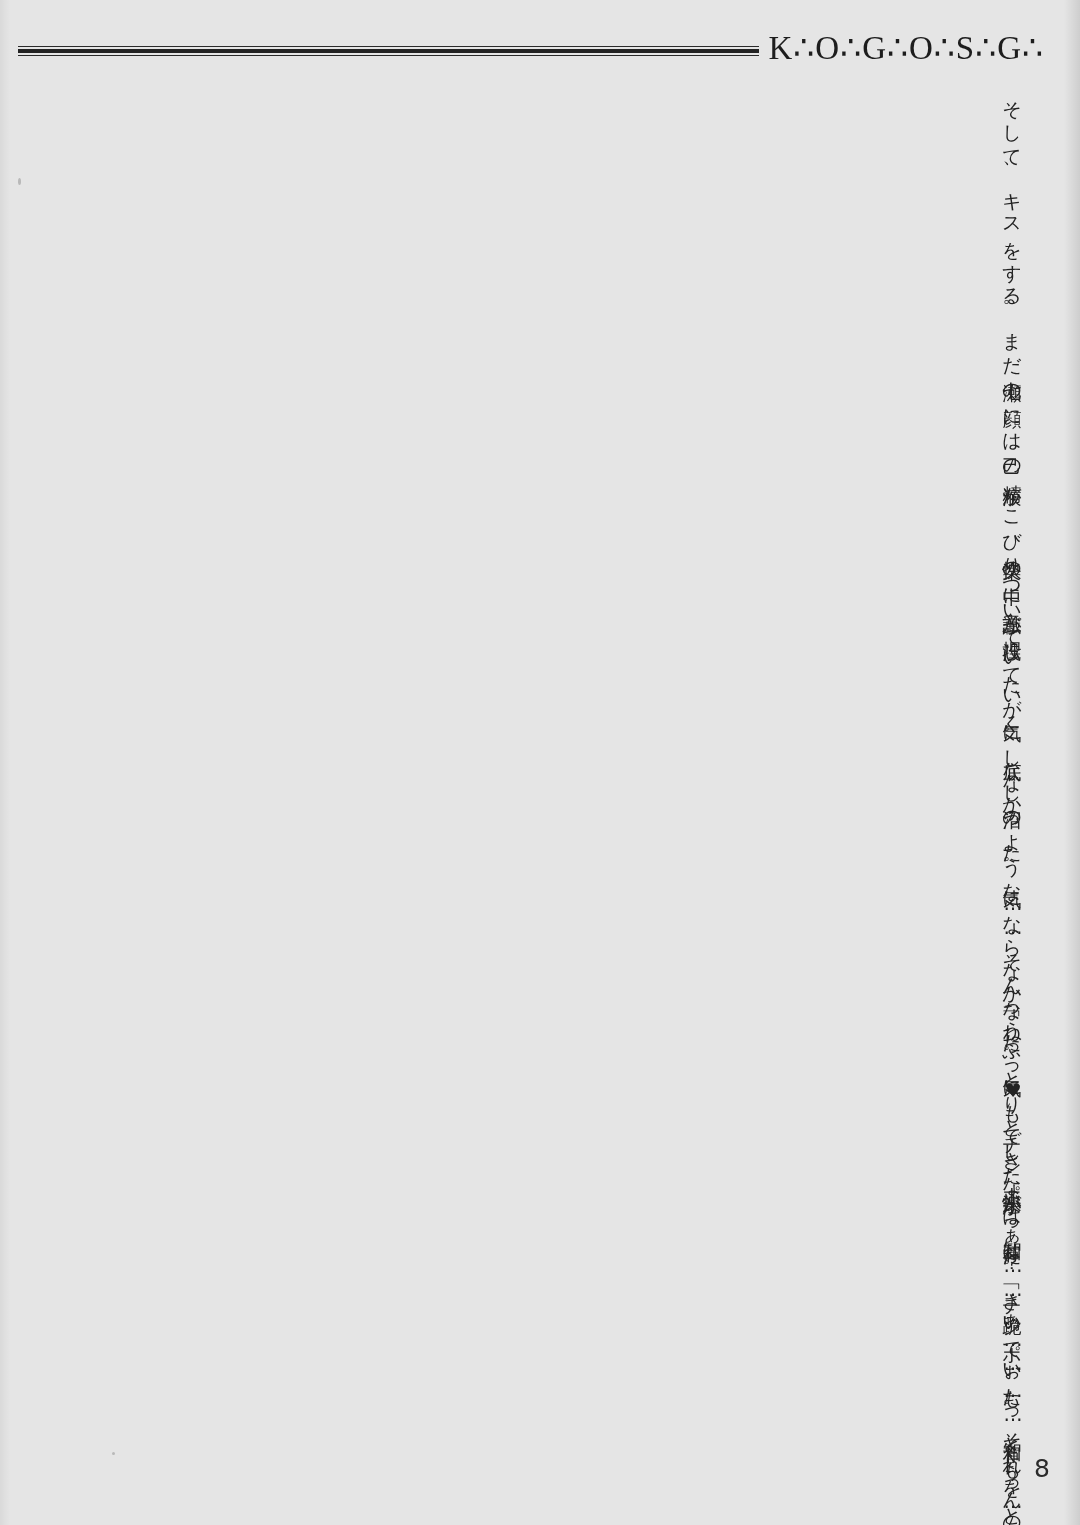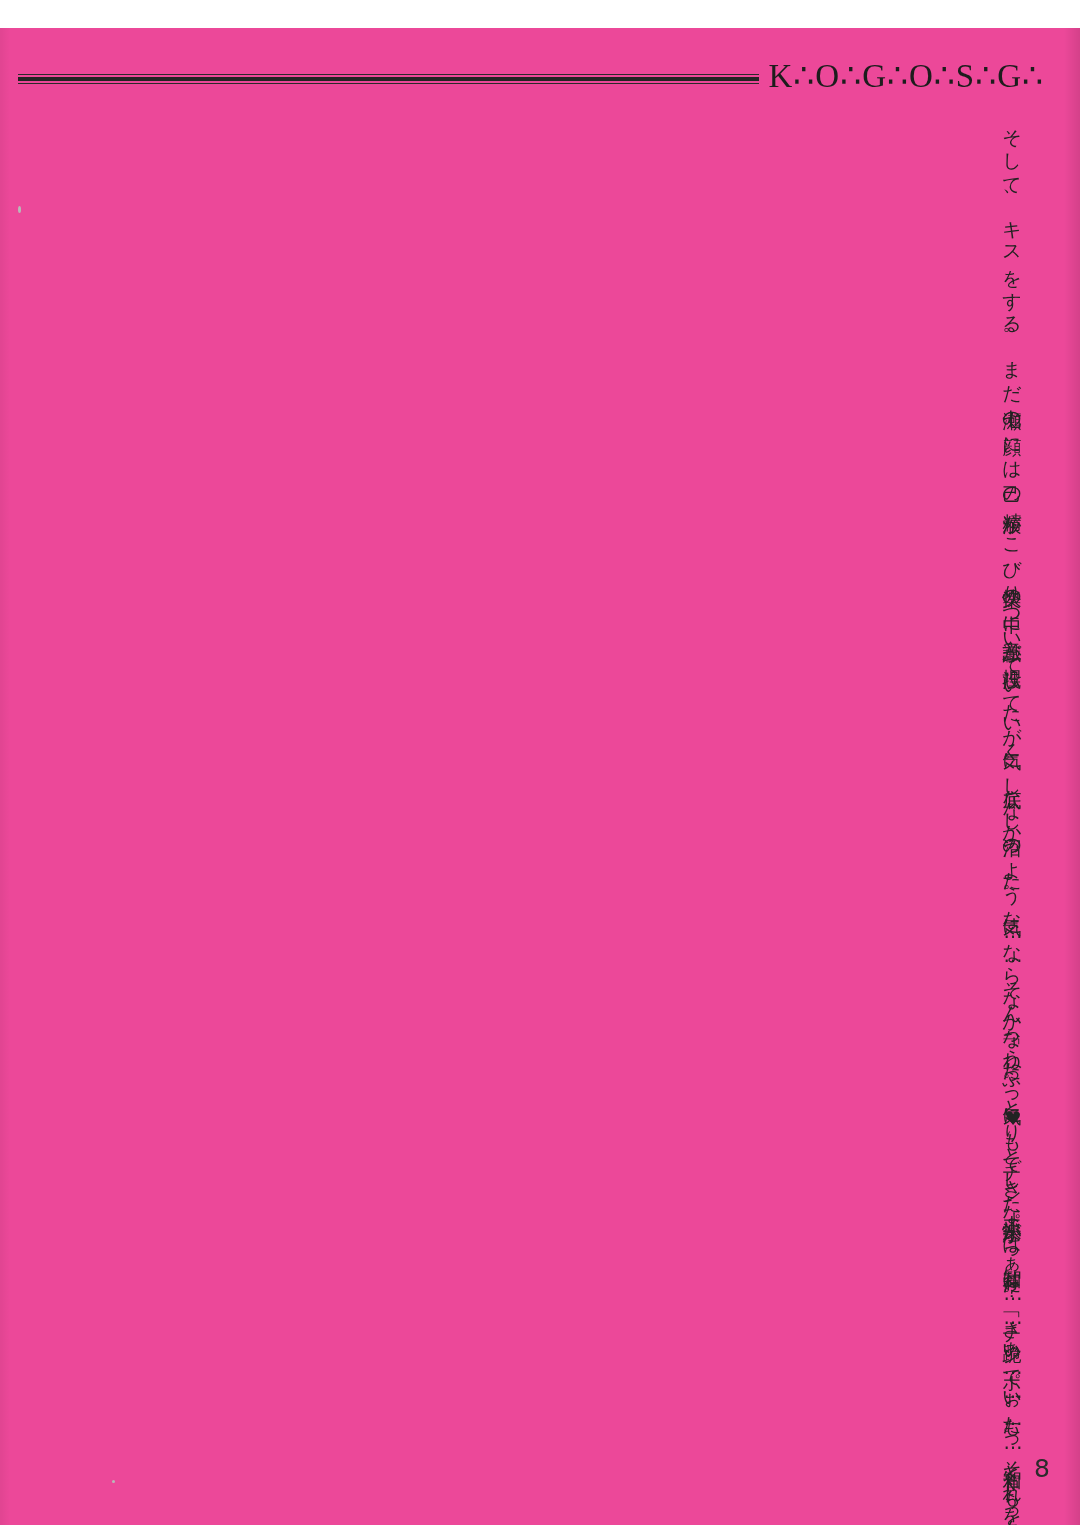--- a/index.html
+++ b/index.html
@@ -13,22 +13,21 @@
     position: relative;
     font-family: "Liberation Serif", "DejaVu Serif", serif;
     color: #1b1b1b;
     overflow: hidden;
   }
 
   
   .page {
     position: absolute;
     inset: 0;
-    background: #ec4899;
-    margin-top: 28px;
+    background: #e5e5e5;
   }
   
   .scan-edge-right {
     position: absolute;
     top: 0; right: 0;
     width: 16px; height: 100%;
     background: linear-gradient(to right, rgba(0,0,0,0.0), rgba(0,0,0,0.10));
     pointer-events: none;
   }
   .scan-edge-left {

